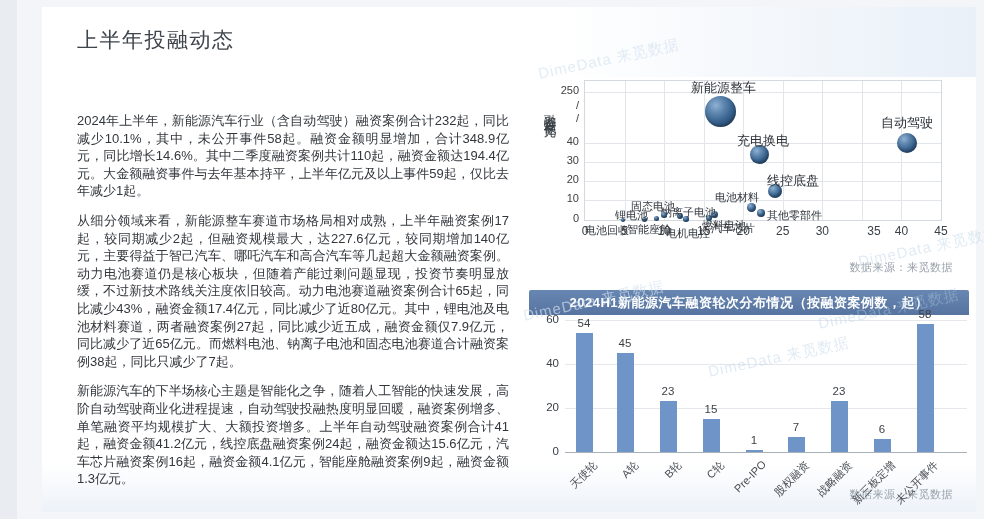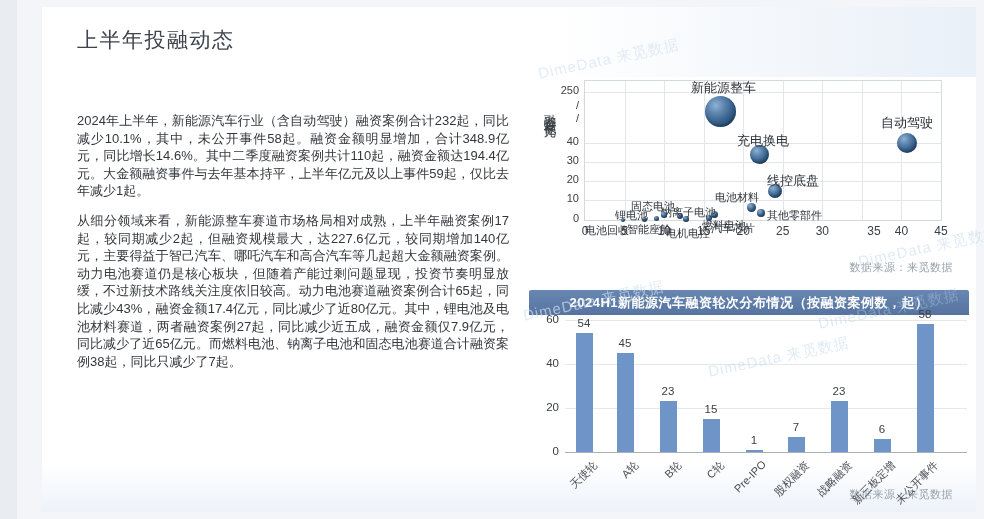--- a/index.html
+++ b/index.html
@@ -62,20 +62,21 @@
   <div class="card">
     <div class="tint-top"></div>
     <div class="tint-bottom"></div>
   </div>
 
   <h1 class="page-title">上半年投融动态</h1>
 
   <div class="text-col">
     <p>2024年上半年，新能源汽车行业（含自动驾驶）融资案例合计232起，同比减少10.1%，其中，未公开事件58起。融资金额明显增加，合计348.9亿元，同比增长14.6%。其中二季度融资案例共计110起，融资金额达194.4亿元。大金额融资事件与去年基本持平，上半年亿元及以上事件59起，仅比去年减少1起。</p>
     <p>从细分领域来看，新能源整车赛道市场格局相对成熟，上半年融资案例17起，较同期减少2起，但融资规模最大，达227.6亿元，较同期增加140亿元，主要得益于智己汽车、哪吒汽车和高合汽车等几起超大金额融资案例。动力电池赛道仍是核心板块，但随着产能过剩问题显现，投资节奏明显放缓，不过新技术路线关注度依旧较高。动力电池赛道融资案例合计65起，同比减少43%，融资金额17.4亿元，同比减少了近80亿元。其中，锂电池及电池材料赛道，两者融资案例27起，同比减少近五成，融资金额仅7.9亿元，同比减少了近65亿元。而燃料电池、钠离子电池和固态电池赛道合计融资案例38起，同比只减少了7起。</p>
+    <p>新能源汽车的下半场核心主题是智能化之争，随着人工智能的快速发展，高阶自动驾驶商业化进程提速，自动驾驶投融热度明显回暖，融资案例增多、单笔融资平均规模扩大、大额投资增多。上半年自动驾驶融资案例合计41起，融资金额41.2亿元，线控底盘融资案例24起，融资金额达15.6亿元，汽车芯片融资案例16起，融资金额4.1亿元，智能座舱融资案例9起，融资金额1.3亿元。</p>
   </div>
 
   <div class="chart-panel" id="panel1">
     <div class="ylab-v">融资金额（亿元）</div>
     <div class="plot" id="bubble-plot">
         <div class="xtick" style="left: -15px;">0</div>
         <div class="gl-v" style="left: 39.5556px;"></div>
         <div class="xtick" style="left: 24.5556px;">5</div>
         <div class="gl-v" style="left: 79.1111px;"></div>
         <div class="xtick" style="left: 64.1111px;">10</div>

